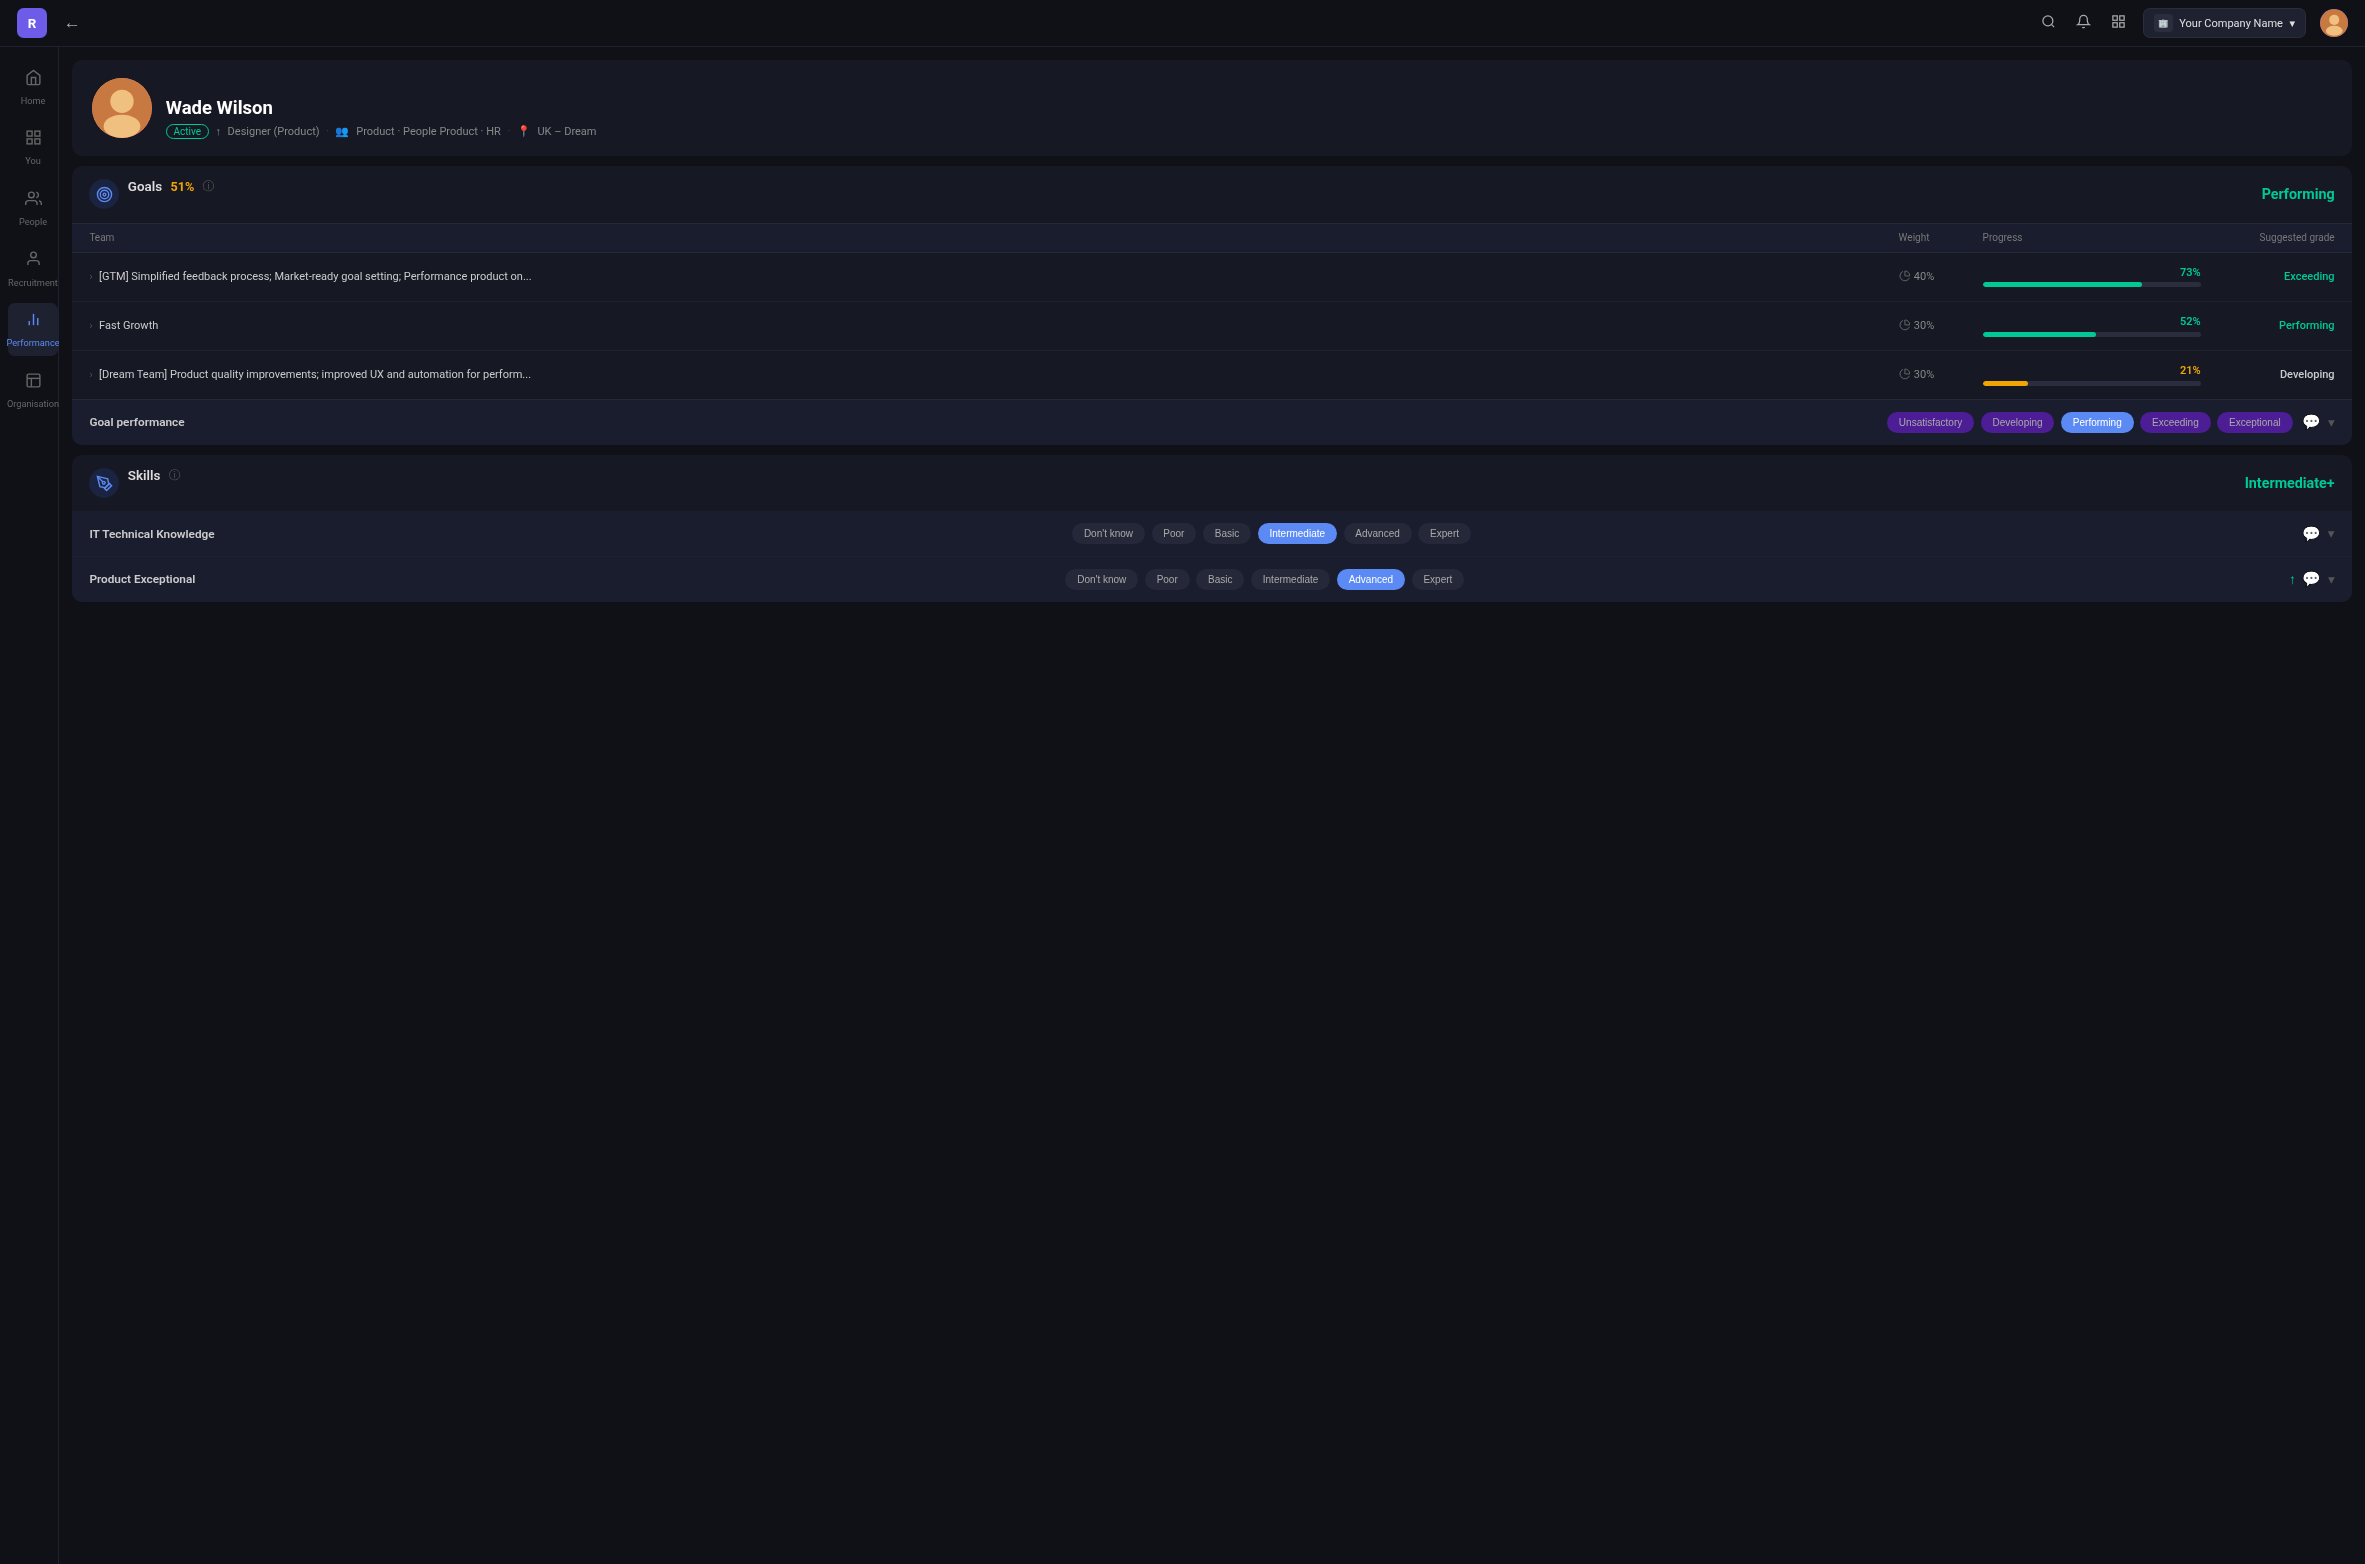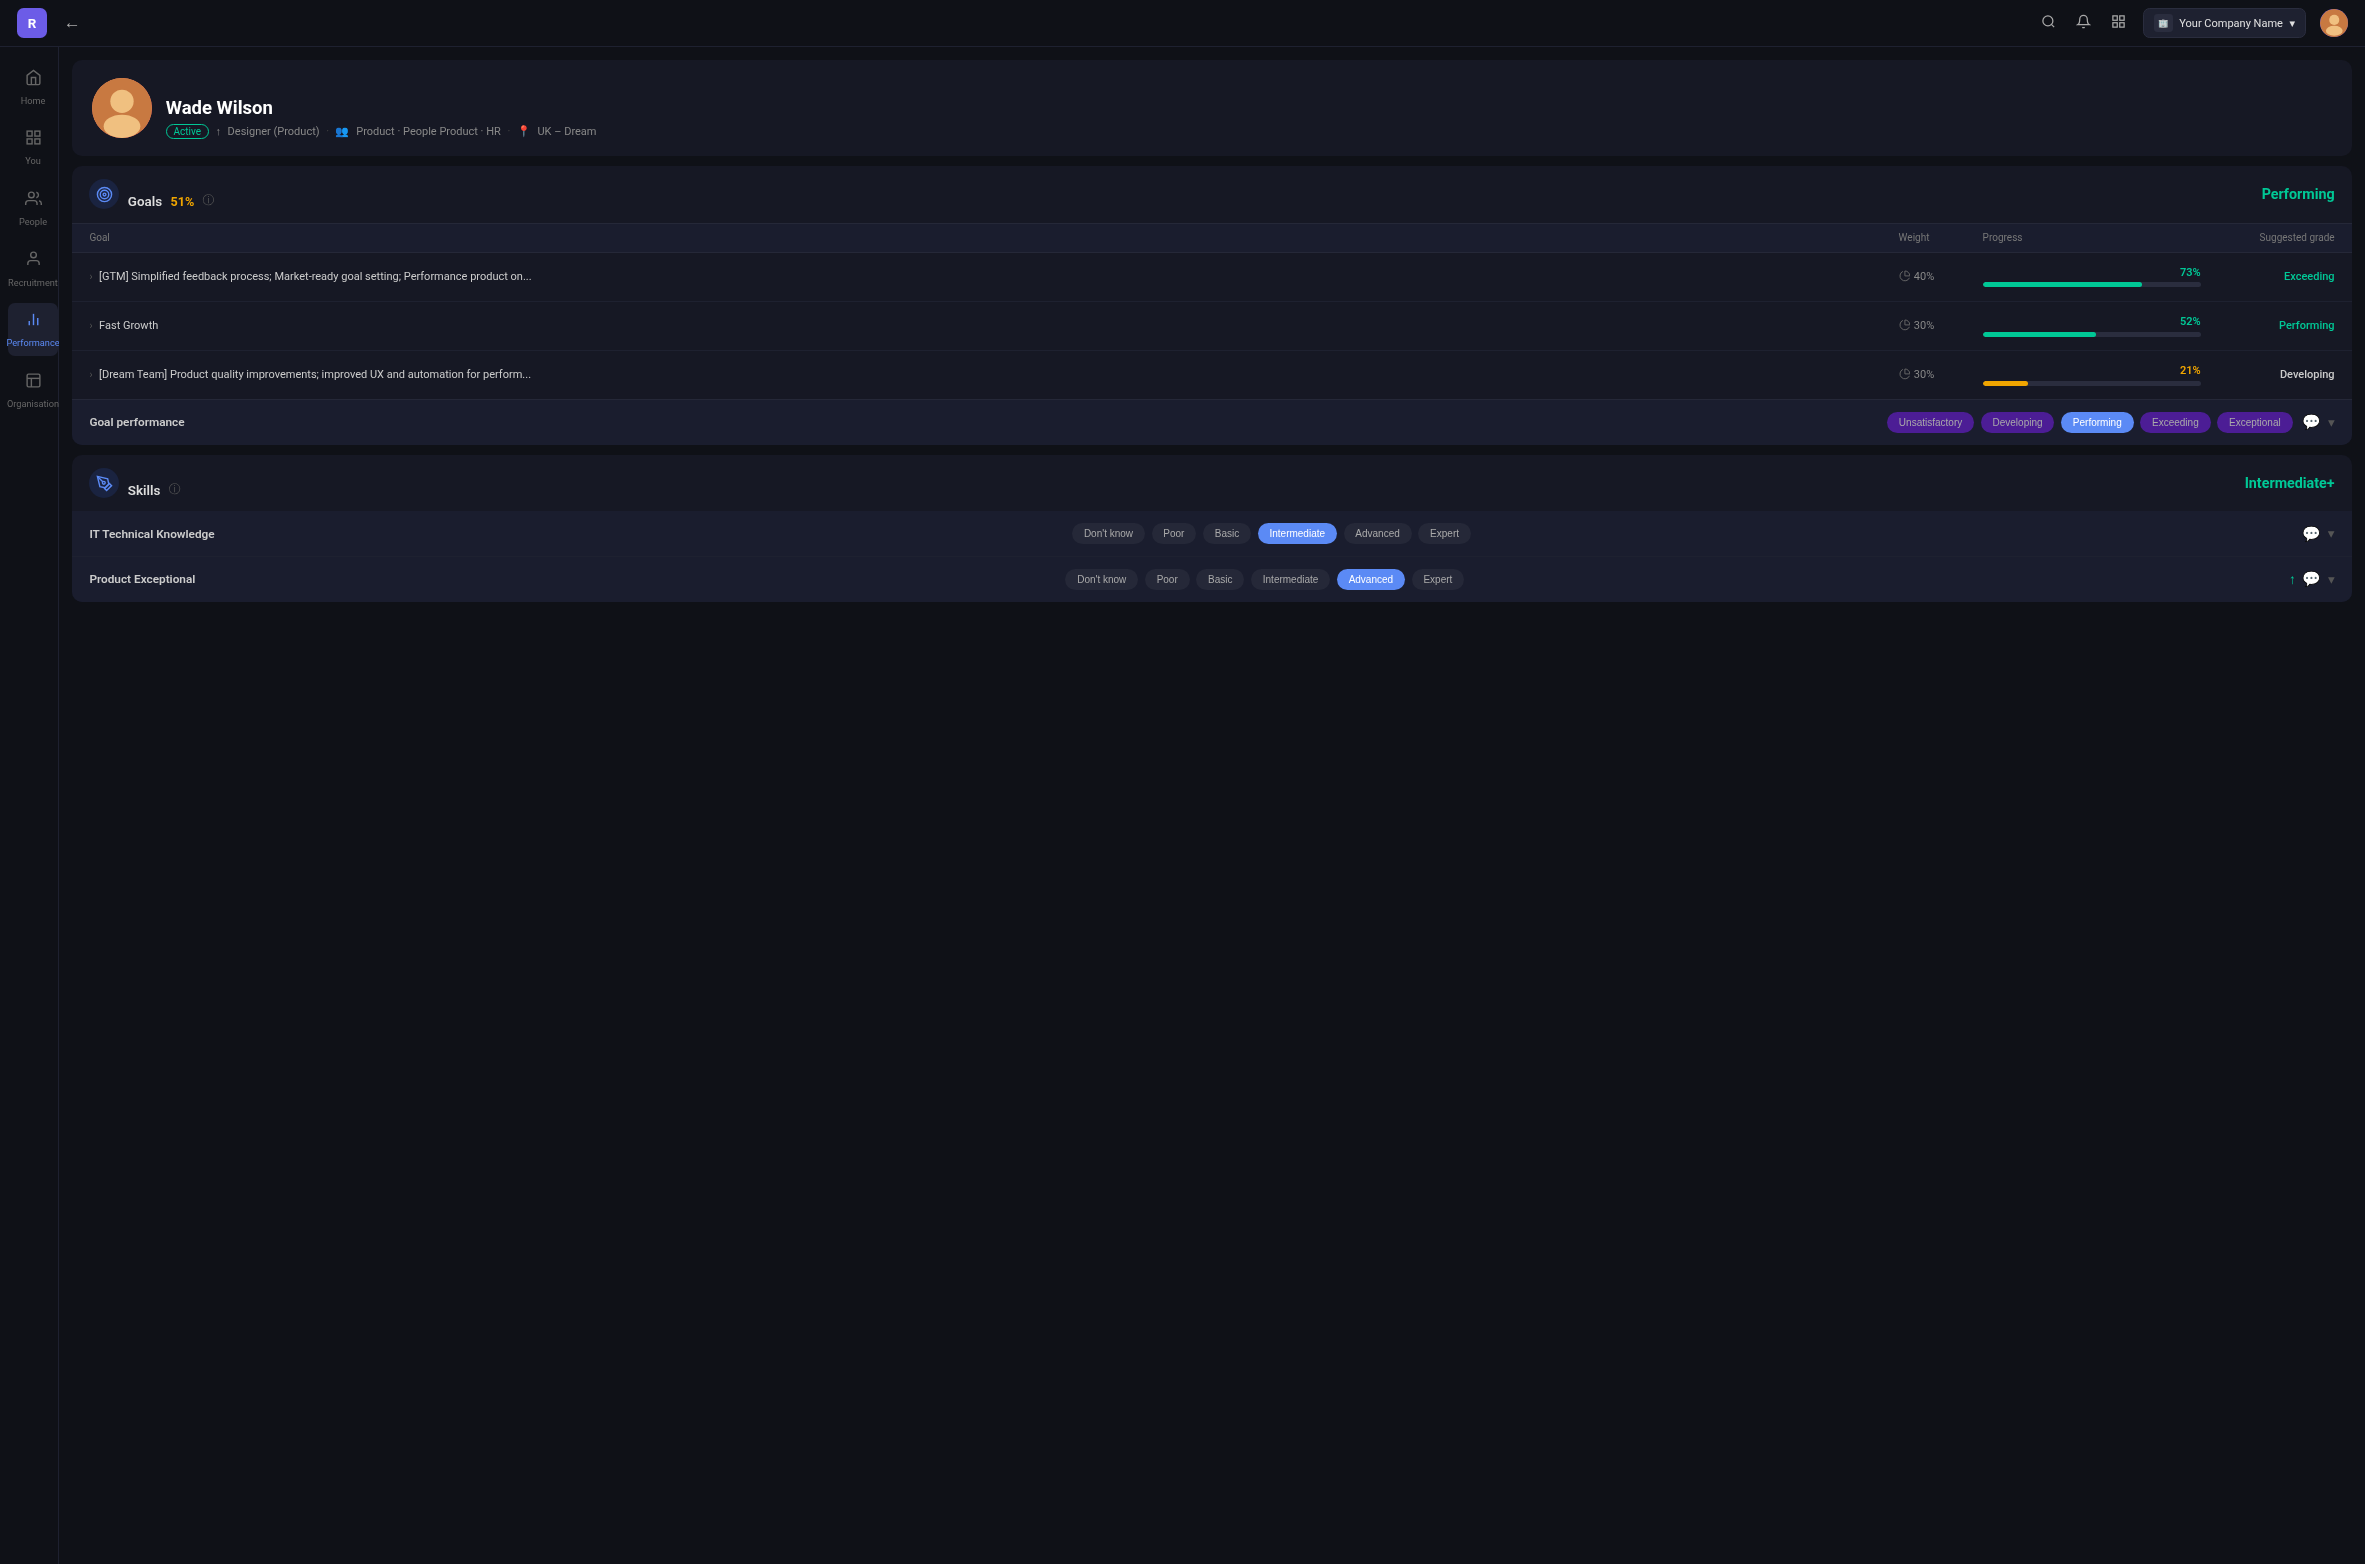--- a/index.html
+++ b/index.html
@@ -186,21 +186,21 @@
       overflow: hidden;
     }
     .section-header {
       display: flex;
       align-items: center;
       justify-content: space-between;
       padding: 13.4px 17px;
     }
     .section-header-left {
       display: flex;
-      align-items: flex-end;
+      align-items: flex-start;
       gap: 8.4px;
     }
     .section-icon {
       width: 30px;
       height: 30px;
       border-radius: 50%;
       display: flex;
       align-items: center;
       justify-content: center;
       font-size: 15px;
@@ -455,21 +455,21 @@
               </svg>
           </div>
           <span class="section-title">Goals</span>
           <span style="color:#f0a500;font-weight:700;font-size:12.6px;">51%</span>
           <span class="info-icon">ⓘ</span>
         </div>
         <div class="section-score">Performing</div>
       </div>
 
       <div class="table-header">
-        <span>Goal</span>
+        <span>Team</span>
         <span>Weight</span>
         <span>Progress</span>
         <span style="text-align:right">Suggested grade</span>
       </div>
 
       <div id="goal-rows-container">
           <div class="table-row">
     <div class="goal-expand">
       <span class="chevron-right">›</span>
       <span class="goal-text">[GTM] Simplified feedback process; Market-ready goal setting; Performance product on...</span>

